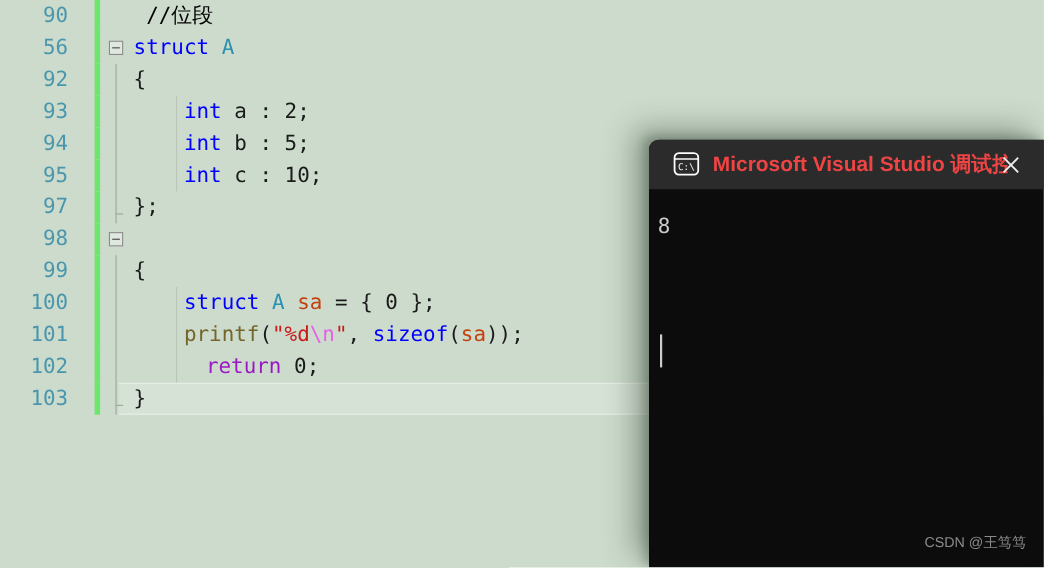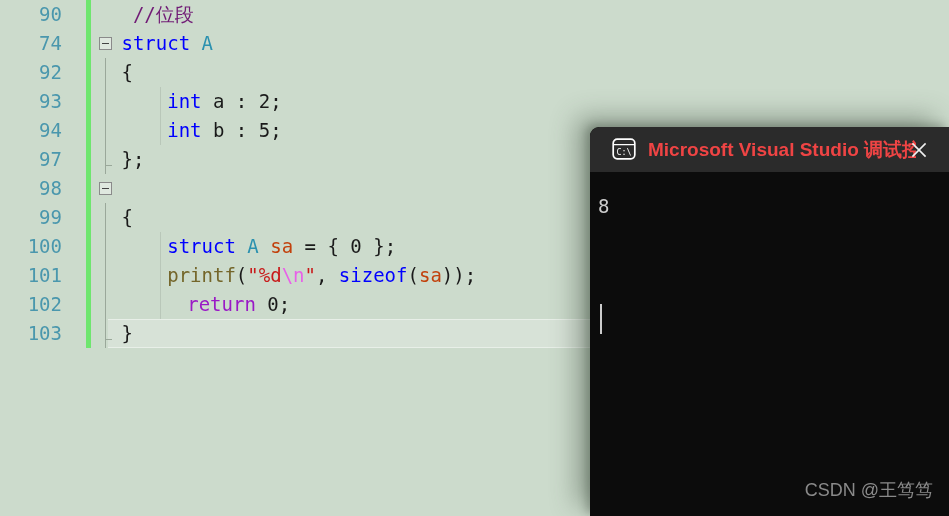--- a/index.html
+++ b/index.html
@@ -106,21 +106,21 @@
     top: 0;
     right: 0;
     height: 29px;
     box-sizing: border-box;
     background: #d7e2d7;
     border: 1px solid #e8efe8;
     border-left: none;
   }
 
   
-  .tok-comment  { color: #701a75; }
+  .tok-comment  { color: #000000; }
   .tok-keyword  { color: #0000ff; }
   .tok-type     { color: #2b91af; }
   .tok-func     { color: #74662a; }
   .tok-plain    { color: #1a1a1a; }
   .tok-ident    { color: #c2410c; }
   .tok-string   { color: #c81a1a; }
   .tok-escape   { color: #e860e8; }
   .tok-ctrl     { color: #9a19c6; margin-left: 20px; }
   .tok-num      { color: #1a1a1a; }
 
@@ -196,37 +196,38 @@
     top: 132px;
     width: 2px;
     height: 30px;
     background: #cccccc;
   }
   #watermark {
     position: absolute;
     right: 16px;
     bottom: 14px;
     color: #8a8a8a;
-    font-size: 18px;
+    font-size: 13px;
     font-family: "Liberation Sans", sans-serif;
     white-space: nowrap;
   }
 </style>
 </head>
 <body>
 
 <div id="screenshot">
 
   <div id="editor">
     <div id="code-lines">
         <div class="code-line"><div class="gutter-num">90</div><div class="change-bar"></div><div class="code-text"><span class="tok-plain">  </span><span class="tok-comment">//位段</span></div></div>
-        <div class="code-line"><div class="gutter-num">74</div><div class="change-bar"></div><div class="glyph-box"></div><div class="code-text"><span class="tok-plain"> </span><span class="tok-keyword">struct</span><span class="tok-plain"> </span><span class="tok-type">A</span></div></div>
+        <div class="code-line"><div class="gutter-num">56</div><div class="change-bar"></div><div class="glyph-box"></div><div class="code-text"><span class="tok-plain"> </span><span class="tok-keyword">struct</span><span class="tok-plain"> </span><span class="tok-type">A</span></div></div>
         <div class="code-line"><div class="gutter-num">92</div><div class="change-bar"></div><div class="outline-v"></div><div class="code-text"><span class="tok-plain"> {</span></div></div>
         <div class="code-line"><div class="gutter-num">93</div><div class="change-bar"></div><div class="outline-v"></div><div class="indent-guide"></div><div class="code-text"><span class="tok-plain">     </span><span class="tok-keyword">int</span><span class="tok-plain"> a : </span><span class="tok-num">2</span><span class="tok-plain">;</span></div></div>
         <div class="code-line"><div class="gutter-num">94</div><div class="change-bar"></div><div class="outline-v"></div><div class="indent-guide"></div><div class="code-text"><span class="tok-plain">     </span><span class="tok-keyword">int</span><span class="tok-plain"> b : </span><span class="tok-num">5</span><span class="tok-plain">;</span></div></div>
+        <div class="code-line"><div class="gutter-num">95</div><div class="change-bar"></div><div class="outline-v"></div><div class="indent-guide"></div><div class="code-text"><span class="tok-plain">     </span><span class="tok-keyword">int</span><span class="tok-plain"> c : </span><span class="tok-num">10</span><span class="tok-plain">;</span></div></div>
         <div class="code-line"><div class="gutter-num">97</div><div class="change-bar"></div><div class="outline-v endcap"></div><div class="code-text"><span class="tok-plain"> };</span></div></div>
         <div class="code-line"><div class="gutter-num">98</div><div class="change-bar"></div><div class="glyph-box"></div></div>
         <div class="code-line"><div class="gutter-num">99</div><div class="change-bar"></div><div class="outline-v"></div><div class="code-text"><span class="tok-plain"> {</span></div></div>
         <div class="code-line"><div class="gutter-num">100</div><div class="change-bar"></div><div class="outline-v"></div><div class="indent-guide"></div><div class="code-text"><span class="tok-plain">     </span><span class="tok-keyword">struct</span><span class="tok-plain"> </span><span class="tok-type">A</span><span class="tok-plain"> </span><span class="tok-ident">sa</span><span class="tok-plain"> = { </span><span class="tok-num">0</span><span class="tok-plain"> };</span></div></div>
         <div class="code-line"><div class="gutter-num">101</div><div class="change-bar"></div><div class="outline-v"></div><div class="indent-guide"></div><div class="code-text"><span class="tok-plain">     </span><span class="tok-func">printf</span><span class="tok-plain">(</span><span class="tok-string">"%d</span><span class="tok-escape">\n</span><span class="tok-string">"</span><span class="tok-plain">, </span><span class="tok-keyword">sizeof</span><span class="tok-plain">(</span><span class="tok-ident">sa</span><span class="tok-plain">));</span></div></div>
         <div class="code-line"><div class="gutter-num">102</div><div class="change-bar"></div><div class="outline-v"></div><div class="indent-guide"></div><div class="code-text"><span class="tok-plain">     </span><span class="tok-ctrl">return</span><span class="tok-plain"> </span><span class="tok-num">0</span><span class="tok-plain">;</span></div></div>
         <div class="code-line"><div class="current-line-hl"></div><div class="gutter-num">103</div><div class="change-bar"></div><div class="outline-v endcap"></div><div class="code-text"><span class="tok-plain"> }</span></div></div>
       </div>
   </div>
 

